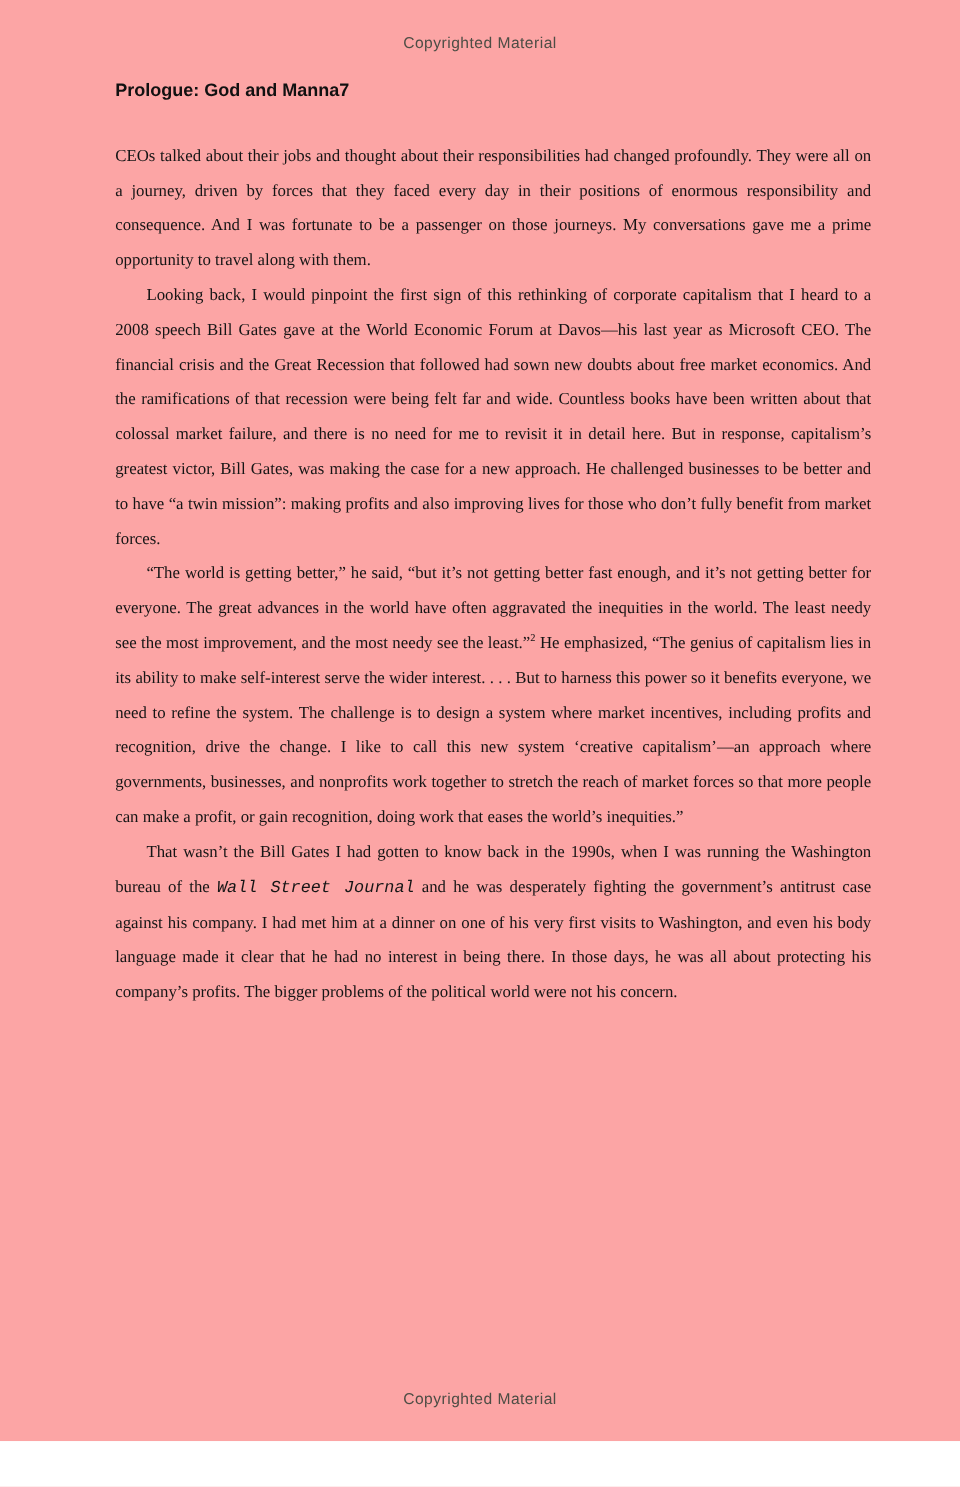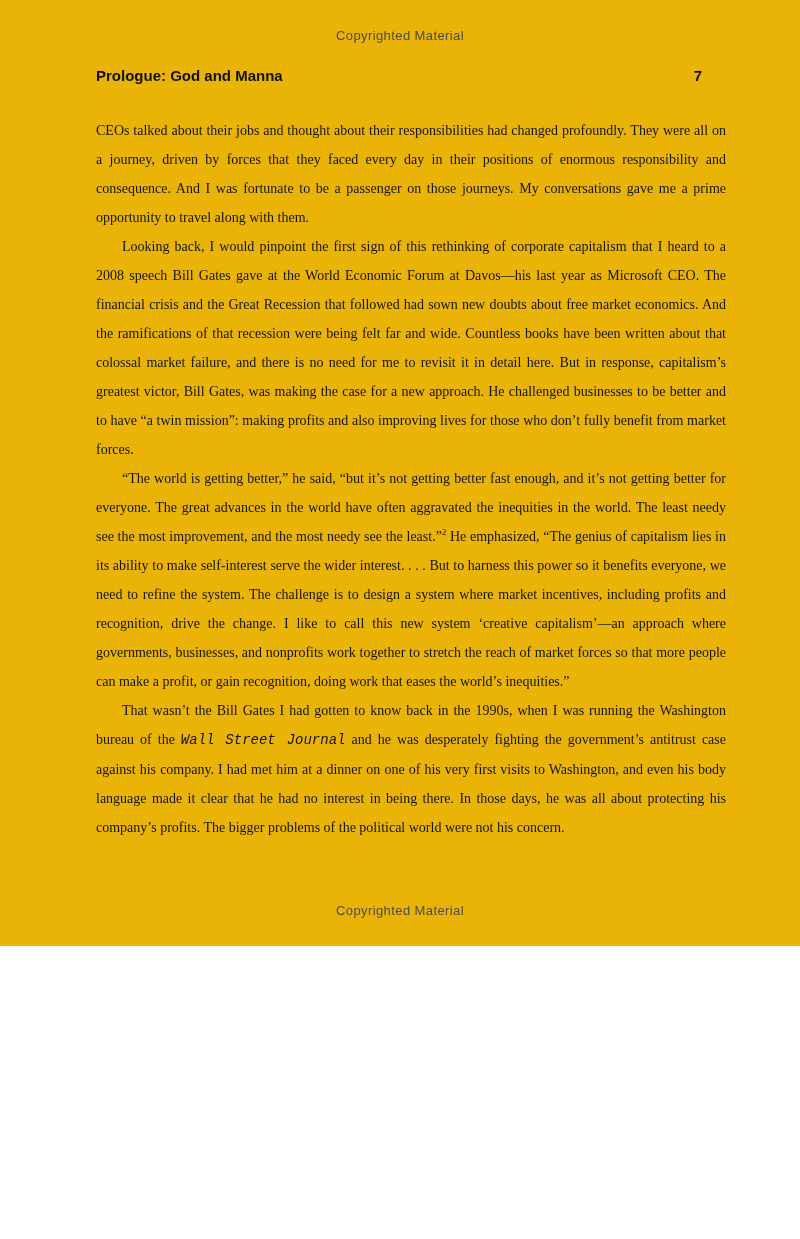--- a/index.html
+++ b/index.html
@@ -1,42 +1,42 @@
 <!DOCTYPE html>
 <html><head>
 <meta charset="utf-8">
 <style>
   * { box-sizing: border-box; }
   html, body { margin: 0; padding: 0; background: #ffffff; }
   .page {
     position: relative;
     width: 800px;
-    height: 946px;
+    height: 1201px;
     margin: 0 auto;
-    background: #eab308;
+    background: #fca5a5;
     overflow: hidden;
     font-family: "Liberation Serif", serif;
   }
   .copyright {
     width: 100%;
     text-align: center;
     font-family: "Liberation Sans", sans-serif;
     font-size: 13px;
     letter-spacing: 0.4px;
     color: #4d4d45;
   }
   .copyright.top { padding-top: 28px; }
   .copyright.bottom {
     position: absolute;
     left: 0;
     bottom: 28px;
   }
   .header {
     display: flex;
-    justify-content: space-between;
+    justify-content: flex-start;
     align-items: baseline;
     margin: 24px 98px 0 96px;
     font-family: "Liberation Sans", sans-serif;
     font-weight: bold;
     font-size: 15px;
     color: #111111;
   }
   .header .page-number { font-size: 15px; }
   .body-text {
     margin: 32px 74px 0 96px;

